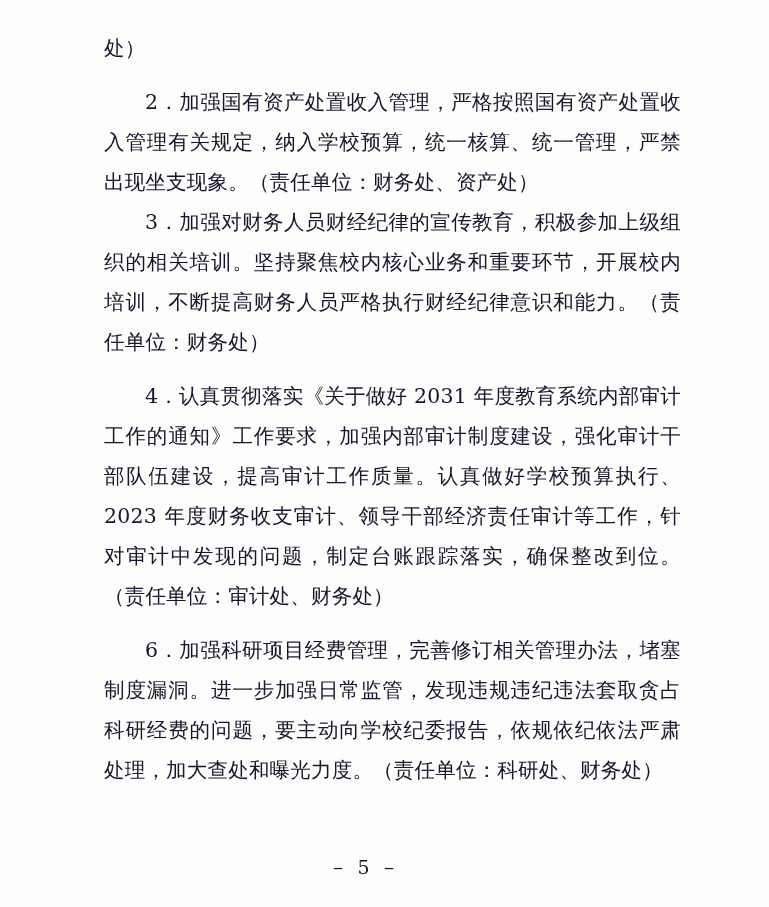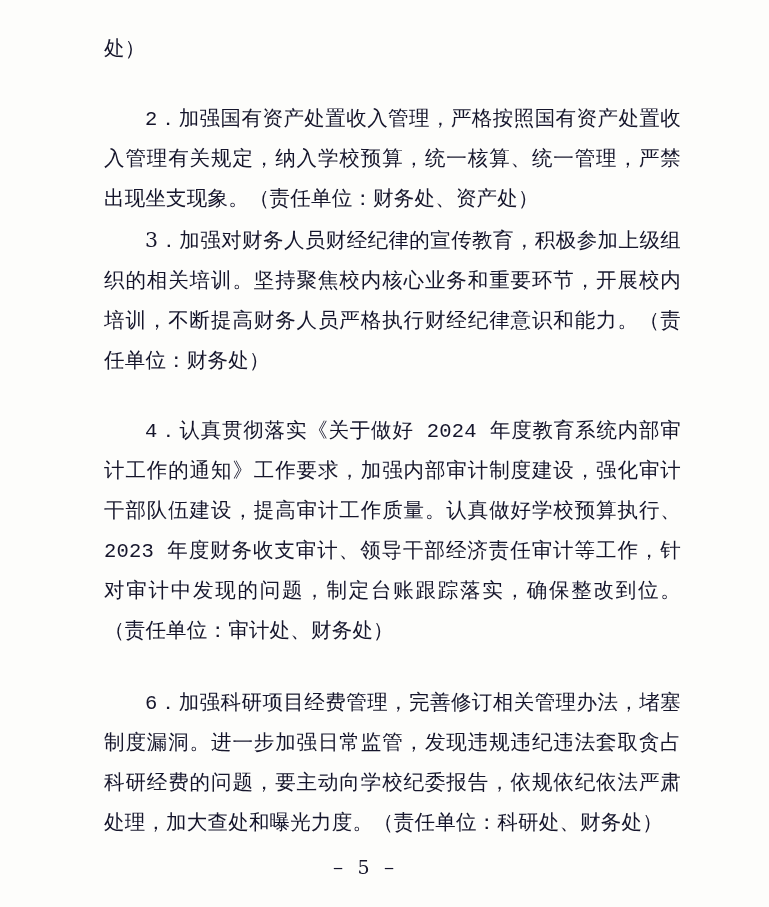--- a/index.html
+++ b/index.html
@@ -32,22 +32,21 @@
   }
   .para {
     margin: 0;
     text-indent: 2em;
     white-space: normal;
   }
   .para.cont {
     text-indent: 0;
   }
   .para.spaced {
-    margin-top: 32px;
-    font-family: Liberation Mono, monospace;
+    margin-top: 14px;
   }
   .footer {
     position: absolute;
     left: 0;
     right: 0;
     bottom: 26px;
     text-align: center;
     font-size: 19px;
     color: #15152b;
     letter-spacing: 2px;
@@ -58,19 +57,19 @@
   }
 </style>
 </head>
 <body>
 
 <div class="page">
   <div class="doc-body">
     <p class="para cont">处）</p>
     <p class="para spaced">2．加强国有资产处置收入管理，严格按照国有资产处置收入管理有关规定，纳入学校预算，统一核算、统一管理，严禁出现坐支现象。（责任单位：财务处、资产处）</p>
     <p class="para">3．加强对财务人员财经纪律的宣传教育，积极参加上级组织的相关培训。坚持聚焦校内核心业务和重要环节，开展校内培训，不断提高财务人员严格执行财经纪律意识和能力。（责任单位：财务处）</p>
-    <p class="para spaced">4．认真贯彻落实《关于做好 2024 年度教育系统内部审计工作的通知》工作要求，加强内部审计制度建设，强化审计干部队伍建设，提高审计工作质量。认真做好学校预算执行、2023 年度财务收支审计、领导干部经济责任审计等工作，针对审计中发现的问题，制定台账跟踪落实，确保整改到位。（责任单位：审计处、财务处）</p>
+    <p class="para spaced">4．认真贯彻落实《关于做好 2031 年度教育系统内部审计工作的通知》工作要求，加强内部审计制度建设，强化审计干部队伍建设，提高审计工作质量。认真做好学校预算执行、2023 年度财务收支审计、领导干部经济责任审计等工作，针对审计中发现的问题，制定台账跟踪落实，确保整改到位。（责任单位：审计处、财务处）</p>
     <p class="para spaced">6．加强科研项目经费管理，完善修订相关管理办法，堵塞制度漏洞。进一步加强日常监管，发现违规违纪违法套取贪占科研经费的问题，要主动向学校纪委报告，依规依纪依法严肃处理，加大查处和曝光力度。（责任单位：科研处、财务处）</p>
   </div>
   <div class="footer">
     <span class="pagenum">－ 5 －</span>
   </div>
 </div>
 
 </body></html>

